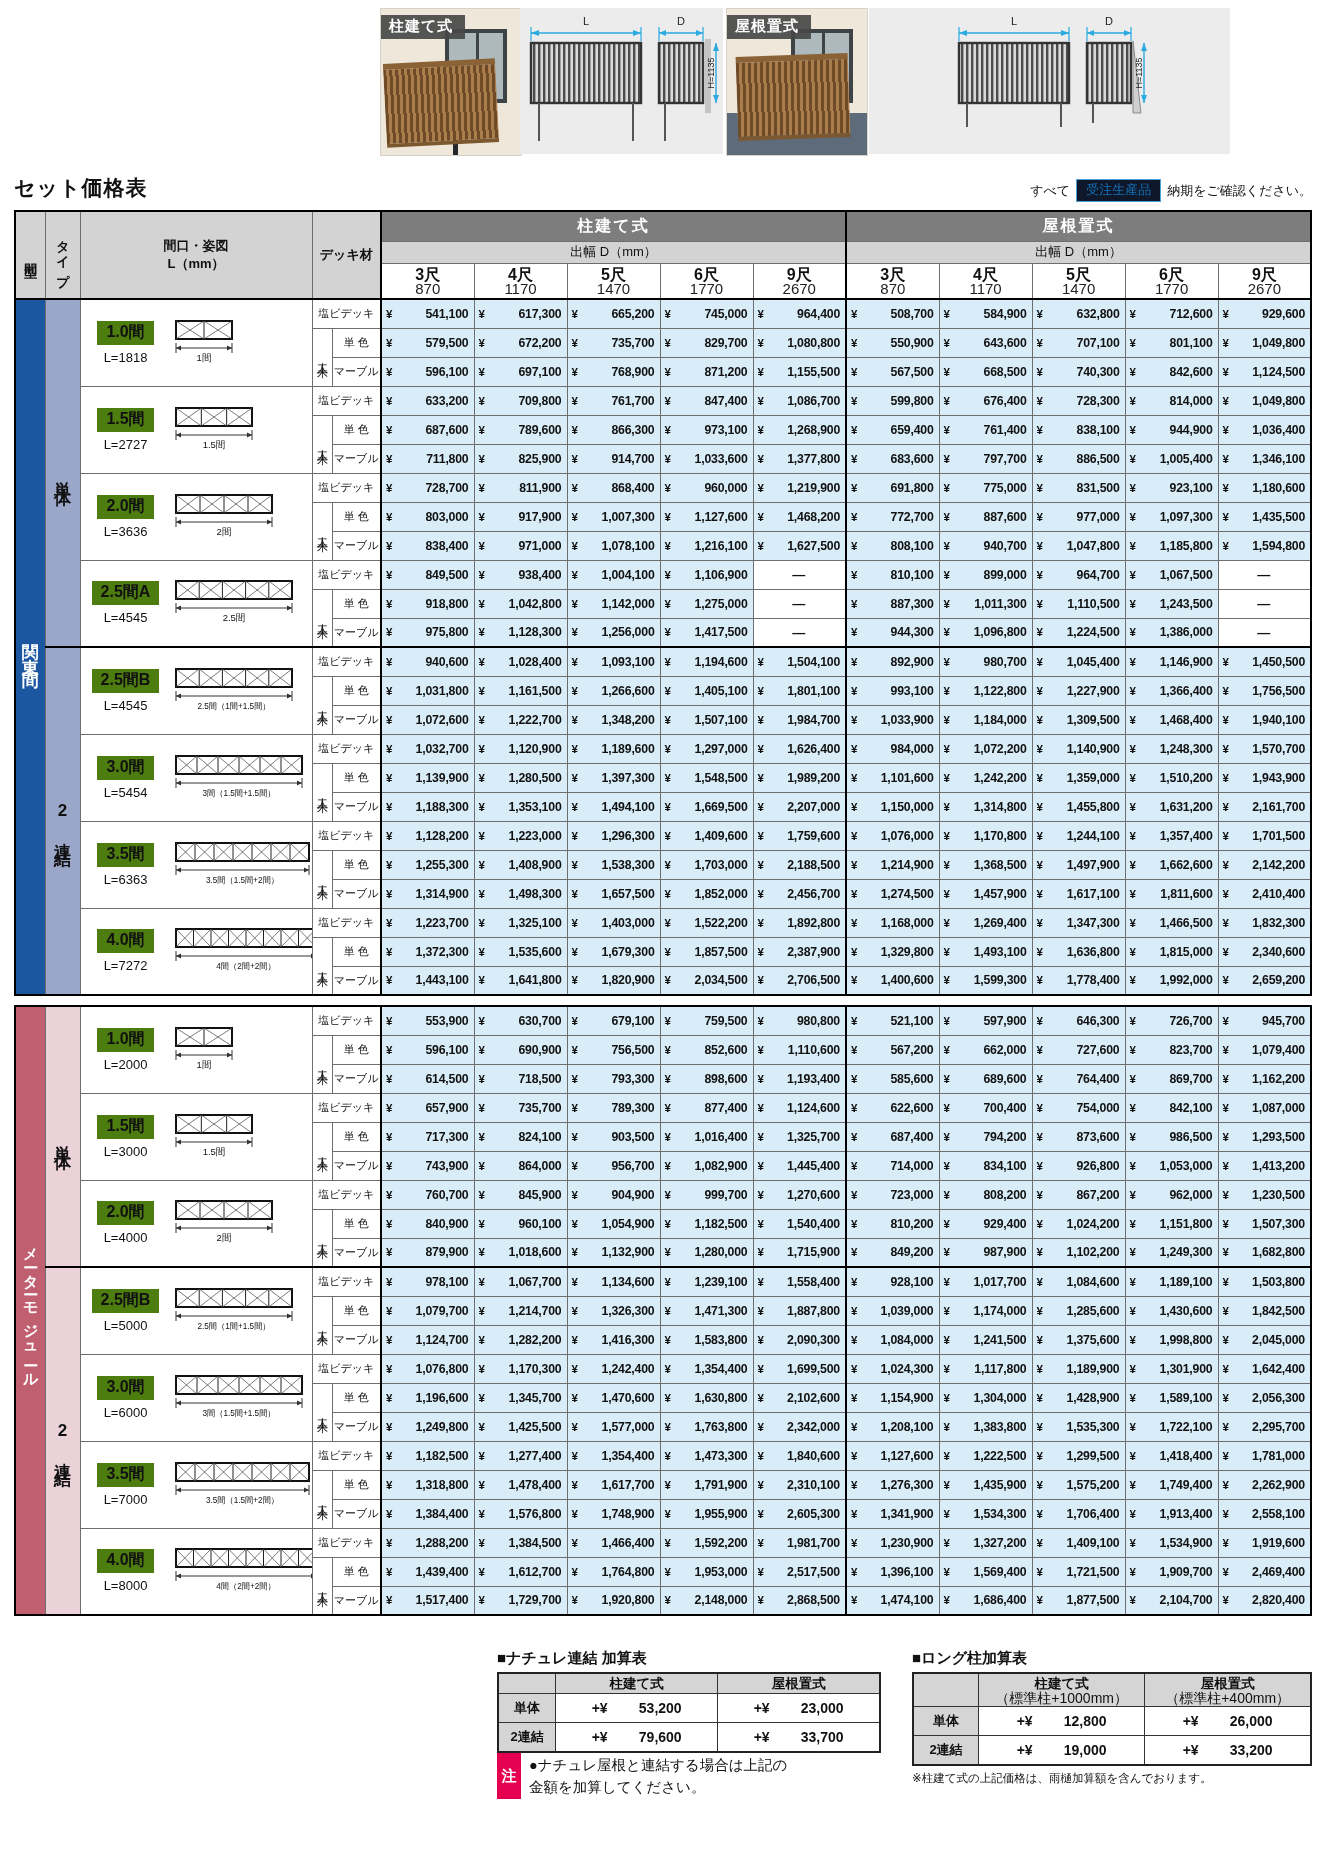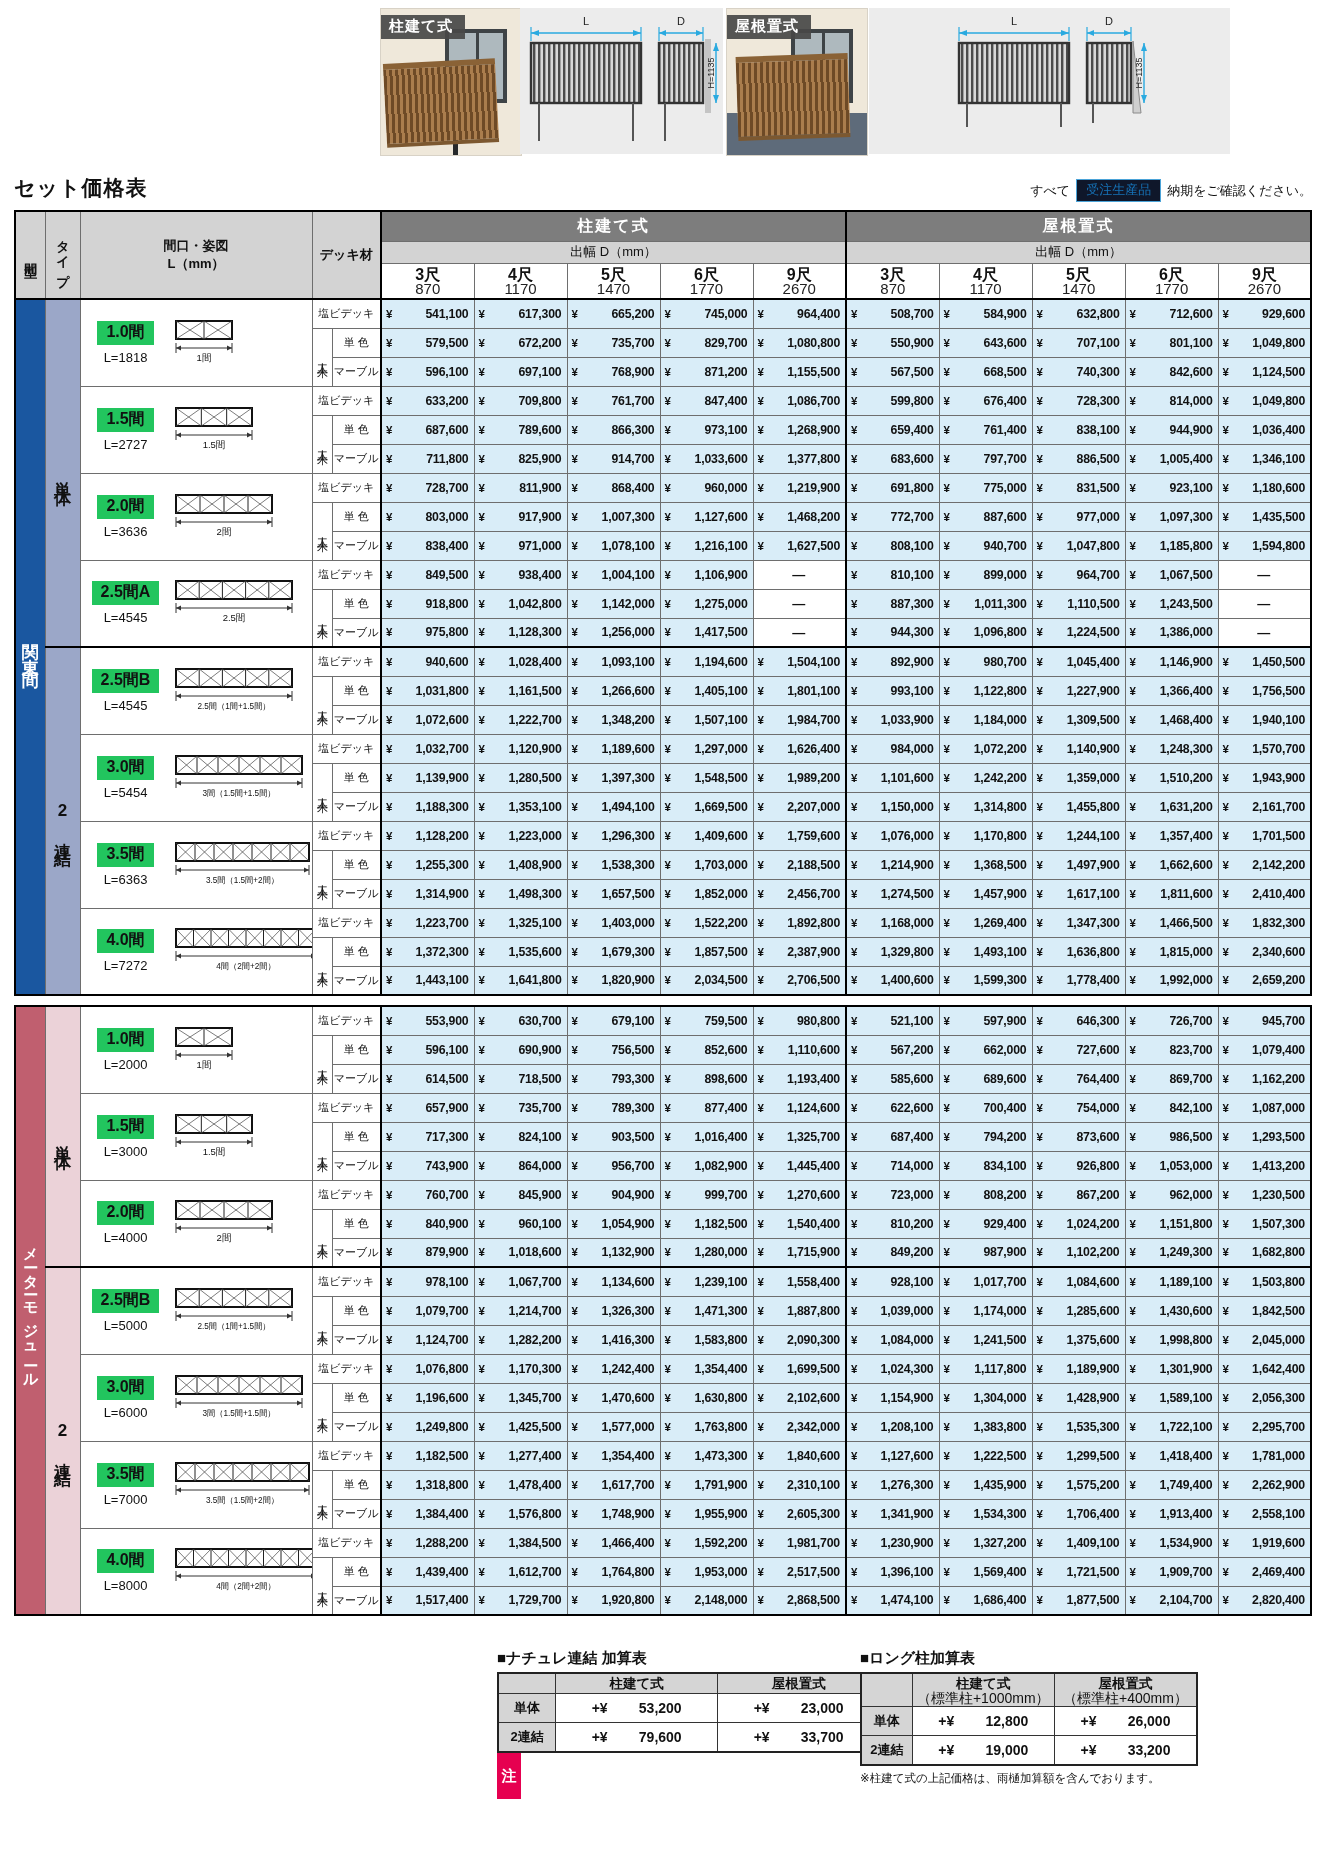--- a/index.html
+++ b/index.html
@@ -56,36 +56,36 @@
   .brow.tgstart td{border-top:2.4px solid #000;}
   td.cell-matype{color:#fff;font-weight:bold;}
   .theme-blue td.cell-matype{background:#1a57a0;font-size:17px;letter-spacing:14px;padding-top:10px;}
   .theme-pink td.cell-matype{background:#c05f6f;font-size:15px;letter-spacing:5px;}
   td.cell-tg{font-size:17px;font-weight:bold;letter-spacing:9px;padding-top:6px;}
   .theme-blue td.cell-tg{background:#9ba7c8;}
   .theme-pink td.cell-tg{background:#ebd2d8;}
   td.cell-size{background:#fff;padding:2px 4px;}
   .size-flex{display:flex;align-items:center;gap:7px;}
   .size-meta{min-width:82px;text-align:center;}
-  .size-chip{display:inline-block;background:#22c55e;font-size:16px;font-weight:bold;padding:1px 9px 2px;}
+  .size-chip{display:inline-block;background:#4d7c0f;font-size:16px;font-weight:bold;padding:1px 9px 2px;}
   .size-len{font-size:13px;margin-top:5px;}
   .size-dia{flex:0 0 auto;}
   td.cell-mat{background:#fff;text-align:center;font-size:11px;white-space:nowrap;}
   td.cell-wood{background:#fff;font-size:11px;letter-spacing:2px;}
   td.price{background:#d9edf8;padding:0 5px 0 4px;}
   td.price .pw{display:flex;justify-content:space-between;align-items:center;}
   td.price .yen{font-size:11.5px;font-weight:bold;}
   td.price .num{font-size:12.3px;font-weight:bold;letter-spacing:-0.2px;}
   td.price.nodata{background:#fff;text-align:center;font-weight:bold;font-size:13px;}
   td.pstart,td.gsep{border-left:2.2px solid #000;}
   
   #bottom{position:relative;height:220px;margin-top:33px;}
   .addon{position:absolute;top:0;}
   .addon0{left:497px;width:384px;}
-  .addon1{left:860px;width:338px;}
+  .addon1{left:912px;width:400px;}
   .addon-title{font-size:15px;font-weight:bold;margin-bottom:4px;}
   table.addon-tbl{border-collapse:collapse;table-layout:fixed;border:2px solid #222;}
   .addon-tbl td{border:1px solid #333;text-align:center;}
   .ah-corner,.ah-head,.ah-label{background:#d5d5d5;}
   .ah-head .name{font-size:13.5px;font-weight:bold;line-height:17px;}
   .ah-head .sub{font-size:14px;line-height:13px;}
   .ah-label{font-size:13px;font-weight:bold;height:26px;}
   .ah-val{background:#fff;height:26px;}
   .ah-val .pw2{display:flex;justify-content:center;align-items:center;gap:16px;}
   .ah-val .plus{font-size:14px;font-weight:bold;}
@@ -3646,14 +3646,16 @@
                 </div>
               </td>
             </tr>
           </tbody>
         </table>
         <div class="addon-foot">※柱建て式の上記価格は、雨樋加算額を含んでおります。</div>
       </div>
     </div>
   <div class="chu-note">
     <span class="chu-badge">注</span>
+    <span class="chu-text">●ナチュレ屋根と連結する場合は上記の
+金額を加算してください。</span>
   </div>
 </div>
 
 </body></html>

